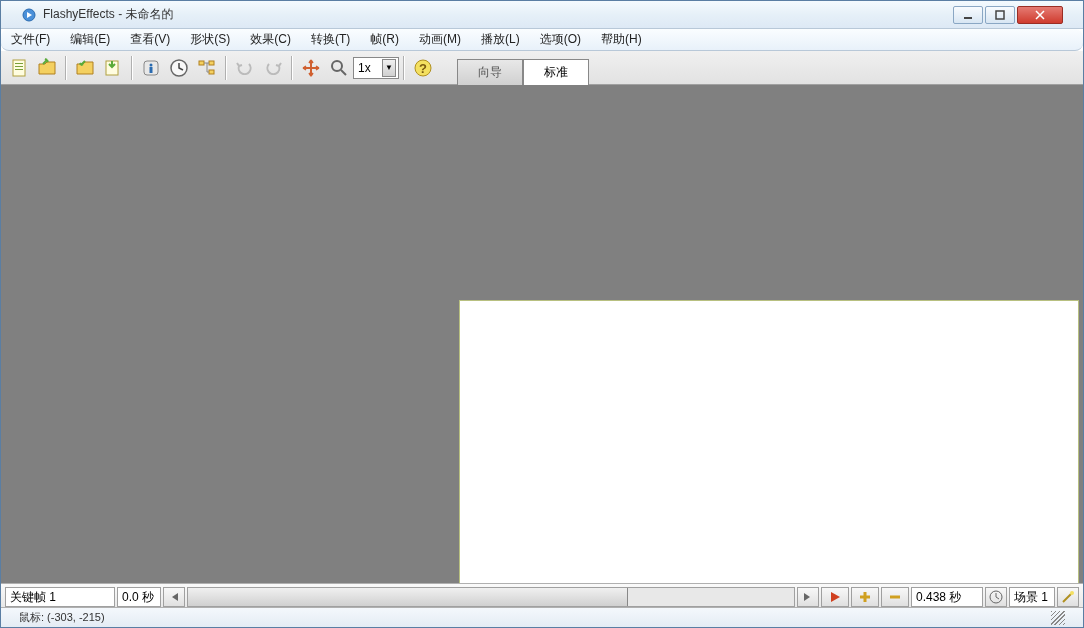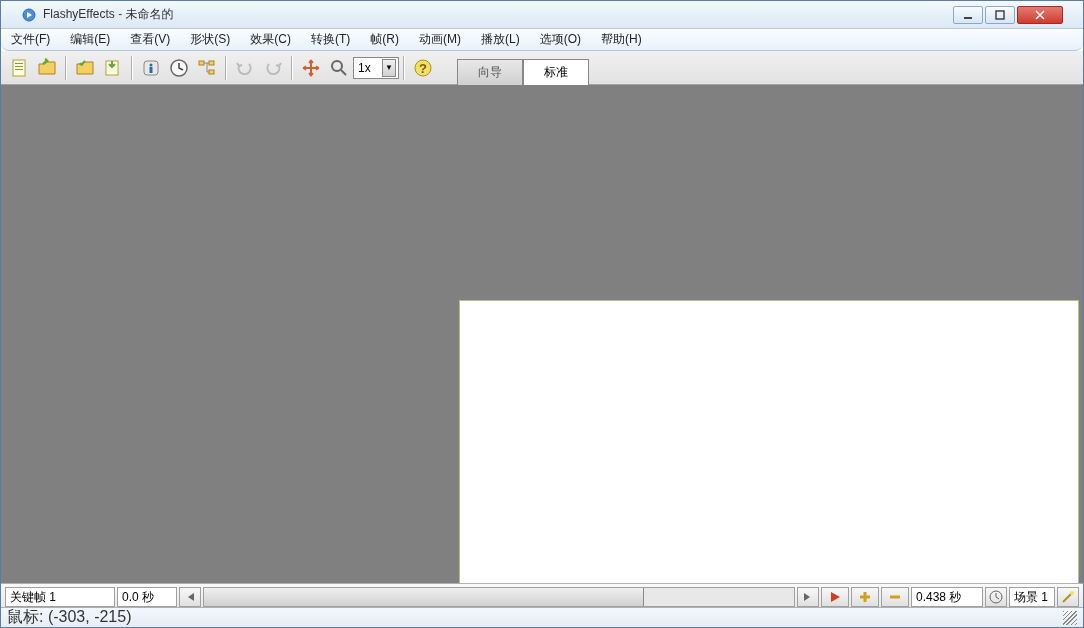--- a/index.html
+++ b/index.html
@@ -174,22 +174,22 @@
   border-right: 1px solid #888;
 }
 
 
 .statusbar {
   height: 20px;
   background: linear-gradient(to bottom, #f4f8fc, #e4ecf4);
   border-top: 1px solid #b0b0b0;
   display: flex;
   align-items: center;
-  padding: 0 6px;
-  font-size: 16px;
+  padding: 0 18px;
+  font-size: 11px;
   color: #333;
 }
 .statusbar .grip {
   margin-left: auto;
   width: 14px; height: 14px;
   background: repeating-linear-gradient(135deg, #888 0 1px, transparent 1px 3px);
 }
 
 
 svg { display: block; }
@@ -332,21 +332,21 @@
     <div class="tab active">标准</div>
   </div>
 </div>
 
 <div class="workspace">
   <div class="canvas"></div>
 </div>
 
 <div class="timeline">
   <div class="tl-field" style="width:110px">关键帧 1</div>
-  <div class="tl-field" style="width:60px">0.0 秒</div>
+  <div class="tl-field" style="width:44px">0.0 秒</div>
   <div class="tl-btn">
     <svg width="10" height="10">
         <path d="M2 1 v8 M9 1 L3 5 L9 9 Z" fill="#666"></path>
       </svg>
   </div>
   <div class="tl-scroll">
     <div class="tl-scroll-thumb"></div>
   </div>
   <div class="tl-btn">
     <svg width="10" height="10">

